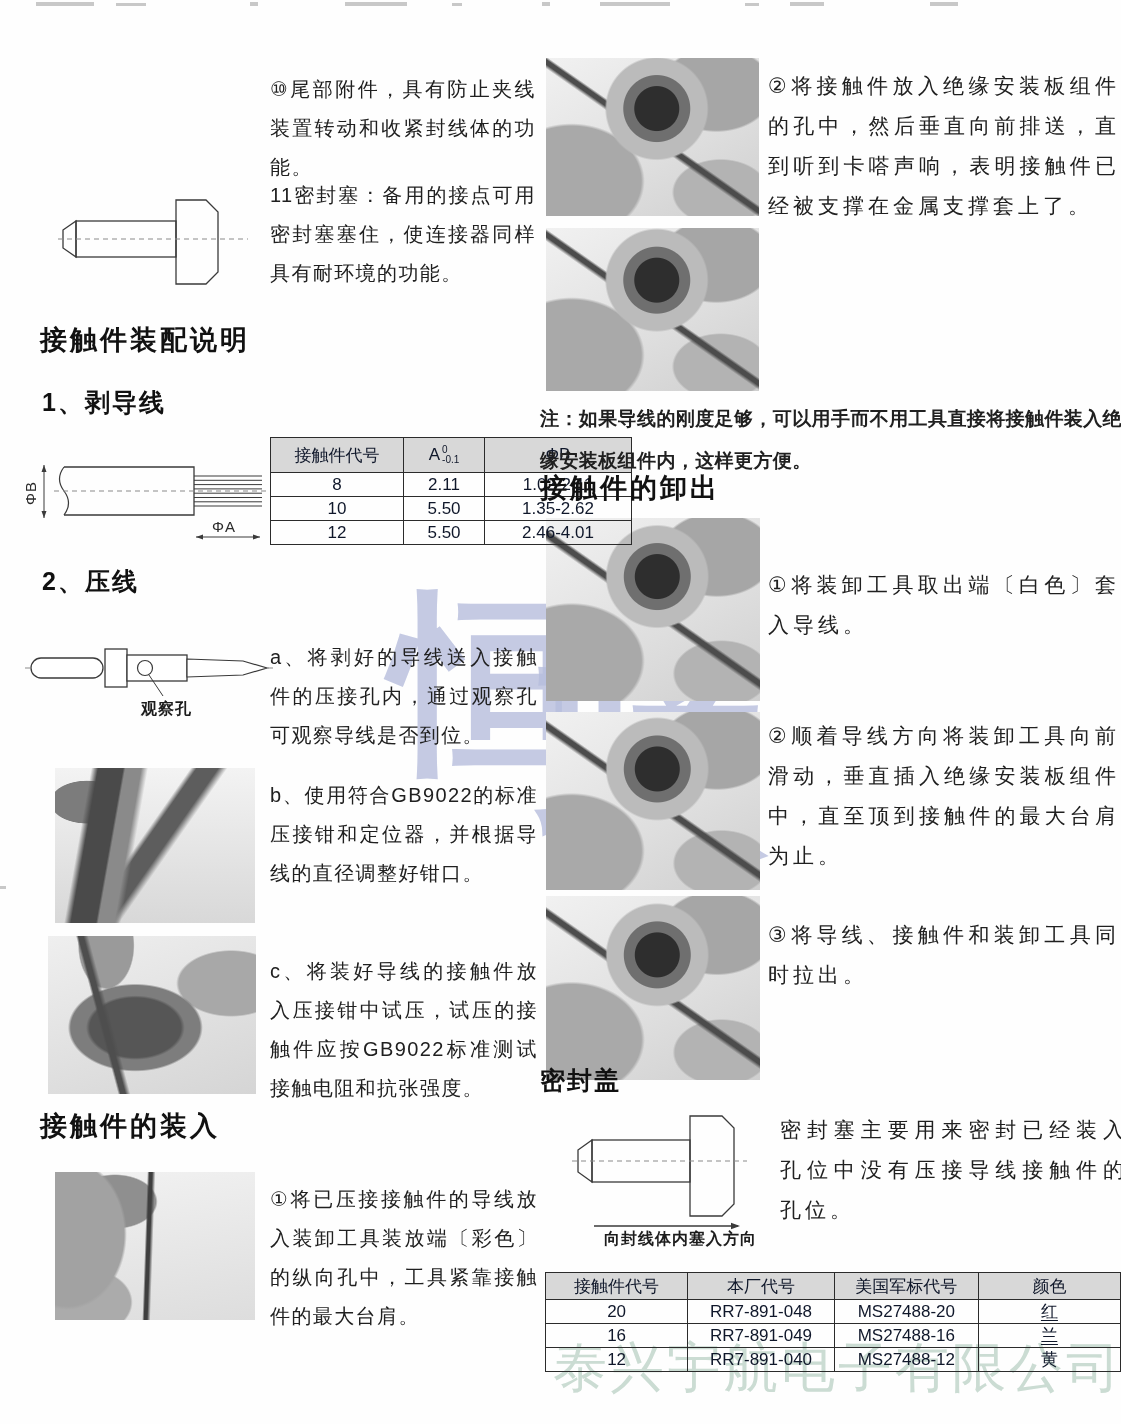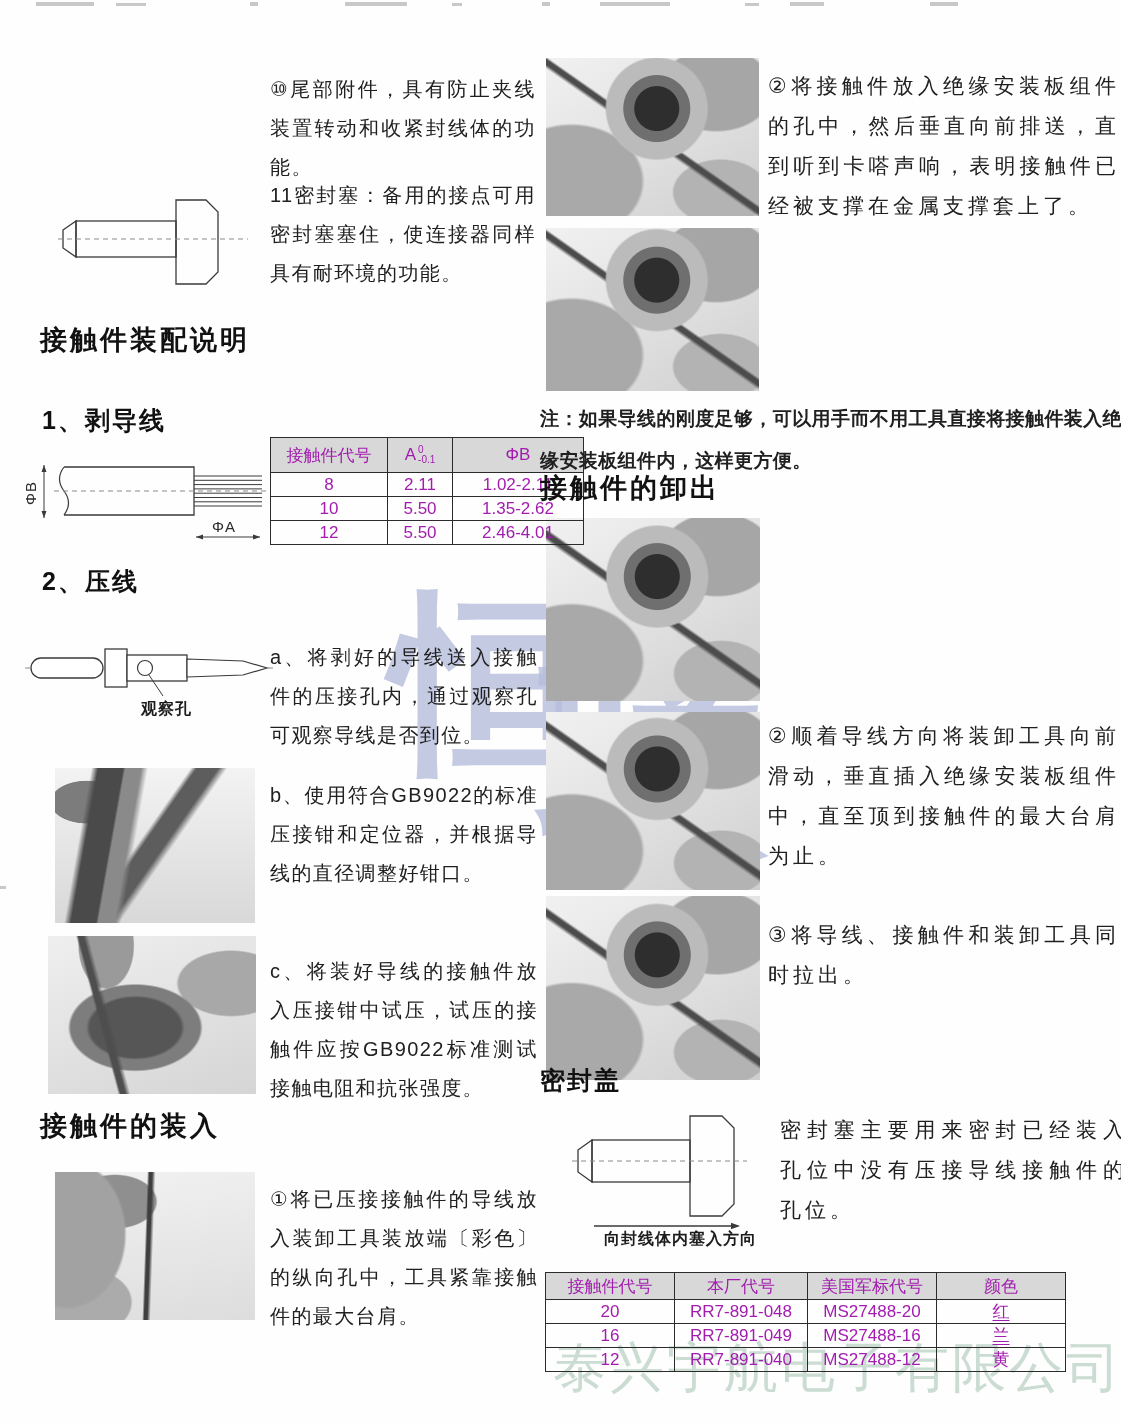--- a/index.html
+++ b/index.html
@@ -48,21 +48,21 @@
       linear-gradient(215deg, rgba(0,0,0,0) 48%, #4c4c4c 49% 50.6%, rgba(0,0,0,0) 52%),
       radial-gradient(ellipse 95px 70px at 80% 20%, #a6a6a6 0 58%, rgba(0,0,0,0) 61%),
       radial-gradient(ellipse 120px 95px at 12% 78%, #a9a9a9 0 58%, rgba(0,0,0,0) 61%),
       radial-gradient(ellipse 80px 55px at 82% 85%, #b3b3b3 0 58%, rgba(0,0,0,0) 61%),
       linear-gradient(150deg,#f1f1f1 0%,#dedede 60%,#cfcfcf 100%);
   }
   
   table.dtab{position:absolute;border-collapse:collapse;z-index:3;background:transparent;}
   table.dtab td,table.dtab th{
     border:1.6px solid #2b2b2b;text-align:center;vertical-align:middle;
-    font-size:17px;font-weight:normal;color:#a21caf;padding:0 8px;margin-top:6px;
+    font-size:17px;font-weight:normal;color:#0f172a;padding:0 16px;margin-top:6px;
   }
   table.dtab th{background:#d8d8d8;}
   .tol{display:inline-flex;flex-direction:column;font-size:10px;line-height:10px;vertical-align:middle;margin-left:2px;text-align:left;}
   .u{text-decoration:underline;text-underline-offset:3px;}
   
   svg{overflow:visible;}
   .dlab{font-size:16px;font-weight:bold;fill:#1c1c1c;letter-spacing:1px;}
   .dlab2{font-size:15px;fill:#2a2a2a;letter-spacing:1px;}
   
   .wm-center{position:absolute;z-index:1;color:#b7bedd;opacity:.8;font-weight:bold;line-height:1;}
@@ -103,21 +103,21 @@
       <rect x="18" y="27" width="100" height="36" fill="none" stroke="#3a3a3a" stroke-width="1.3"></rect>
       <polygon points="118,6 148,6 160,18 160,78 148,90 118,90" fill="none" stroke="#3a3a3a" stroke-width="1.3"></polygon>
       <line x1="0" y1="45" x2="190" y2="45" stroke="#8a8a8a" stroke-width="1" stroke-dasharray="5 4"></line>
     </svg>
   </div>
 
   <p class="t" style="left:270px;top:176px;width:266px;margin:0;">11密封塞：备用的接点可用密封塞塞住，使连接器同样具有耐环境的功能。</p>
 
   <div class="h1" style="left:40px;top:322px;">接触件装配说明</div>
 
-  <div class="h2" style="left:42px;top:404px;">1、剥导线</div>
+  <div class="h2" style="left:42px;top:386px;">1、剥导线</div>
 
   <div class="abs" style="left:22px;top:443px;width:252px;height:115px;z-index:3;">
     <svg width="252" height="115">
       <path d="M42,24 L172,24 L172,72 L42,72" fill="none" stroke="#3a3a3a" stroke-width="1.3"></path>
       <path d="M42,24 q-9,12 0,24 q9,12 0,24" fill="none" stroke="#3a3a3a" stroke-width="1.2"></path>
       <line x1="32" y1="48" x2="246" y2="48" stroke="#8a8a8a" stroke-width="1" stroke-dasharray="5 4"></line>
       <g stroke="#3a3a3a" stroke-width="1">
         <line x1="172" y1="33" x2="240" y2="33"></line>
           <line x1="172" y1="37.3" x2="240" y2="37.3"></line>
         <line x1="172" y1="41.6" x2="240" y2="41.6"></line>
@@ -200,20 +200,21 @@
   <div class="photo ph-conn" style="left:546px;top:58px;width:213px;height:158px;"></div>
   <p class="t t-right" style="left:768px;top:66px;width:352px;margin:0;">②将接触件放入绝缘安装板组件的孔中，然后垂直向前排送，直到听到卡嗒声响，表明接触件已经被支撑在金属支撑套上了。</p>
 
   <div class="photo ph-conn" style="left:546px;top:228px;width:213px;height:163px;"></div>
 
   <p class="t t-note" style="left:540px;top:398px;width:582px;margin:0;font-weight:bold;">注：如果导线的刚度足够，可以用手而不用工具直接将接触件装入绝缘安装板组件内，这样更方便。</p>
 
   <div class="h1" style="left:540px;top:470px;">接触件的卸出</div>
 
   <div class="photo ph-conn" style="left:546px;top:518px;width:214px;height:183px;"></div>
+  <p class="t t-right" style="left:768px;top:565px;width:352px;margin:0;">①将装卸工具取出端〔白色〕套入导线。</p>
 
   <div class="photo ph-conn" style="left:546px;top:712px;width:214px;height:178px;"></div>
   <p class="t t-right" style="left:768px;top:716px;width:352px;margin:0;">②顺着导线方向将装卸工具向前滑动，垂直插入绝缘安装板组件中，直至顶到接触件的最大台肩为止。</p>
 
   <div class="photo ph-conn" style="left:546px;top:896px;width:214px;height:184px;"></div>
   <p class="t t-right" style="left:768px;top:915px;width:352px;margin:0;">③将导线、接触件和装卸工具同时拉出。</p>
 
   <div class="h2" style="left:540px;top:1064px;">密封盖</div>
 
   <div class="abs" style="left:572px;top:1106px;width:210px;height:140px;z-index:3;">

